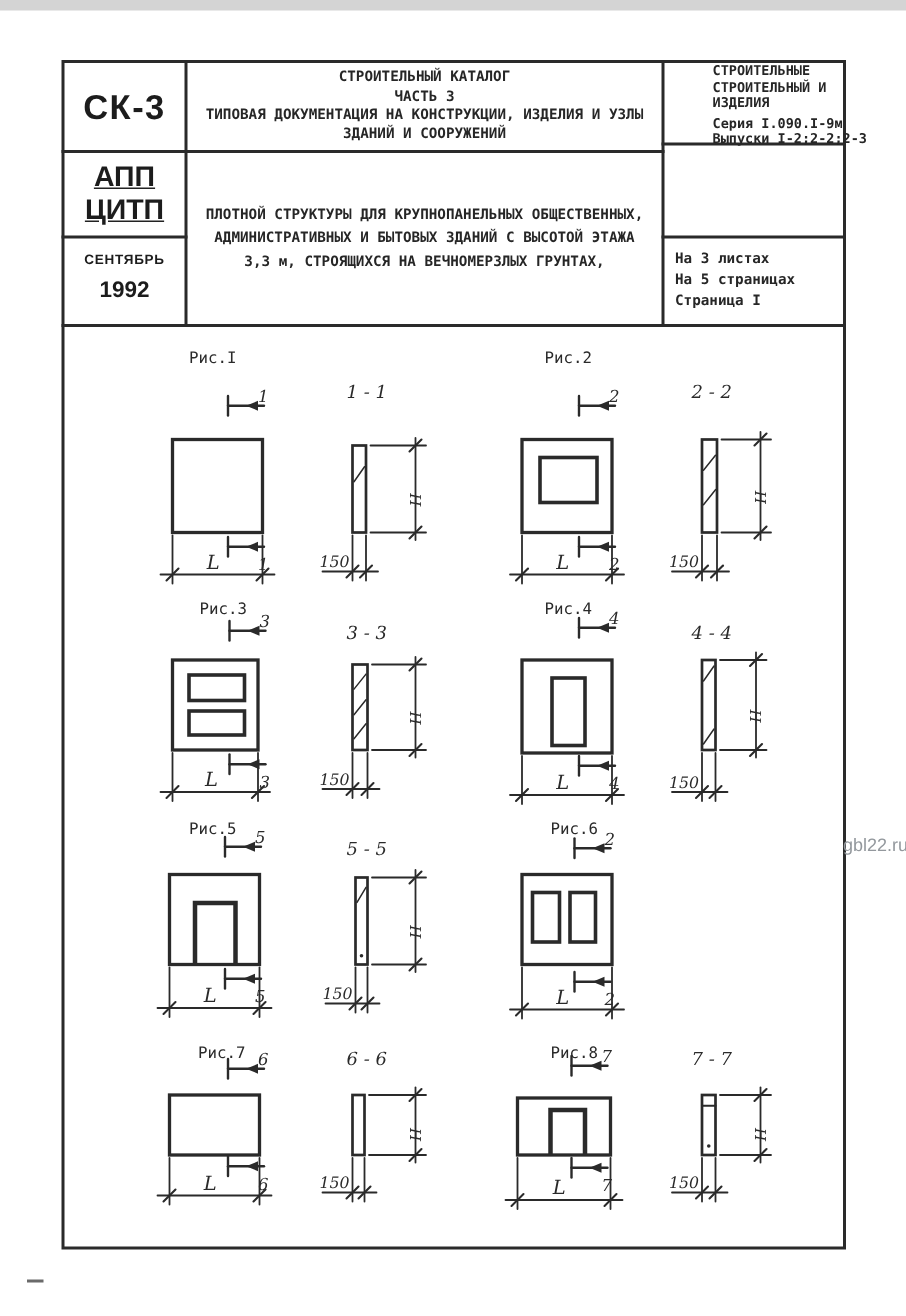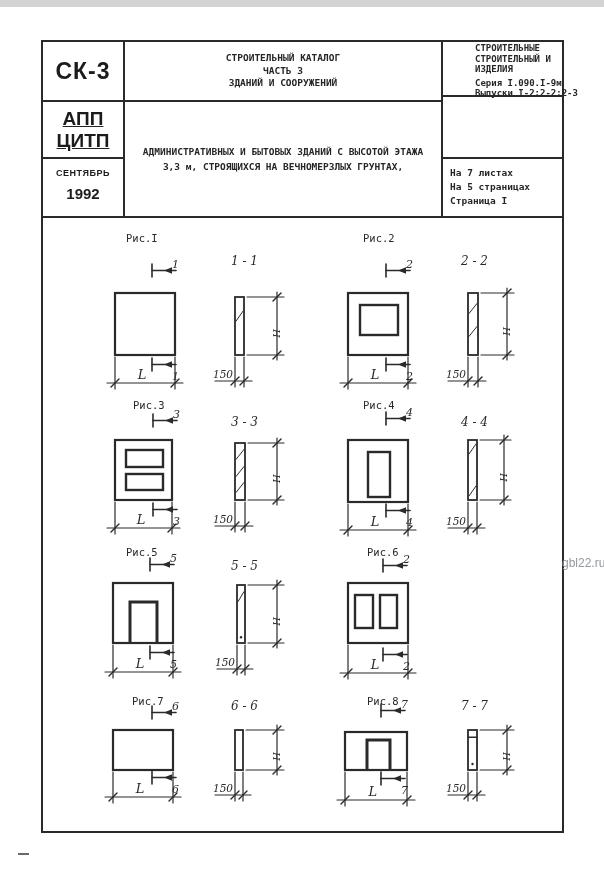--- a/index.html
+++ b/index.html
@@ -54,38 +54,40 @@
 </div>
 
 <div class="cell" style="left:43px;top:159px;width:80px;height:51px;">
   <div class="month-text">СЕНТЯБРЬ</div>
   <div class="year-text">1992</div>
 </div>
 
 <div class="cell tw" style="left:125px;top:42px;width:316px;height:58px;">
   <div class="cat-line">СТРОИТЕЛЬНЫЙ КАТАЛОГ</div>
   <div class="cat-line">ЧАСТЬ 3</div>
+  <div class="cat-line">ТИПОВАЯ ДОКУМЕНТАЦИЯ НА КОНСТРУКЦИИ, ИЗДЕЛИЯ И УЗЛЫ</div>
   <div class="cat-line">ЗДАНИЙ И СООРУЖЕНИЙ</div>
 </div>
 
 <div class="cell tw" style="left:125px;top:104px;width:316px;height:110px;">
+  <div class="desc-line">ПЛОТНОЙ СТРУКТУРЫ ДЛЯ КРУПНОПАНЕЛЬНЫХ ОБЩЕСТВЕННЫХ,</div>
   <div class="desc-line">АДМИНИСТРАТИВНЫХ И БЫТОВЫХ ЗДАНИЙ С ВЫСОТОЙ ЭТАЖА</div>
   <div class="desc-line">3,3 м, СТРОЯЩИХСЯ НА ВЕЧНОМЕРЗЛЫХ ГРУНТАХ,</div>
 </div>
 
 <div class="cell tw left-align" style="left:449px;top:43px;width:112px;height:50px;justify-content:flex-start;margin-left:26px;">
   <div class="ser-line">СТРОИТЕЛЬНЫЕ</div>
   <div class="ser-line">СТРОИТЕЛЬНЫЙ И</div>
   <div class="ser-line" style="margin-bottom:3px;">ИЗДЕЛИЯ</div>
   <div class="ser-line">Серия I.090.I-9м</div>
   <div class="ser-line">Выпуски I-2;2-2;2-3</div>
 </div>
 
 <div class="cell tw left-align" style="left:450px;top:161px;width:112px;height:52px;justify-content:center;">
-  <div class="pg-line">На 7 листах</div>
+  <div class="pg-line">На 3 листах</div>
   <div class="pg-line">На 5 страницах</div>
   <div class="pg-line">Страница I</div>
 </div>
 
 <svg id="drawing" width="604" height="877">
     <g>
       <text x="126" y="242" fill="#2a2a2a" font-size="10.5" font-family="&quot;DejaVu Sans Mono&quot;, monospace" font-style="normal">Рис.I</text>
       <rect x="115" y="293" width="60" height="62" fill="none" stroke="#2a2a2a" stroke-width="2.2"></rect>
       <line x1="152" y1="264" x2="152" y2="277" stroke="#2a2a2a" stroke-width="1.6" stroke-linecap="round"></line>
       <line x1="152" y1="270.5" x2="176" y2="270.5" stroke="#2a2a2a" stroke-width="1.6" stroke-linecap="round"></line>

